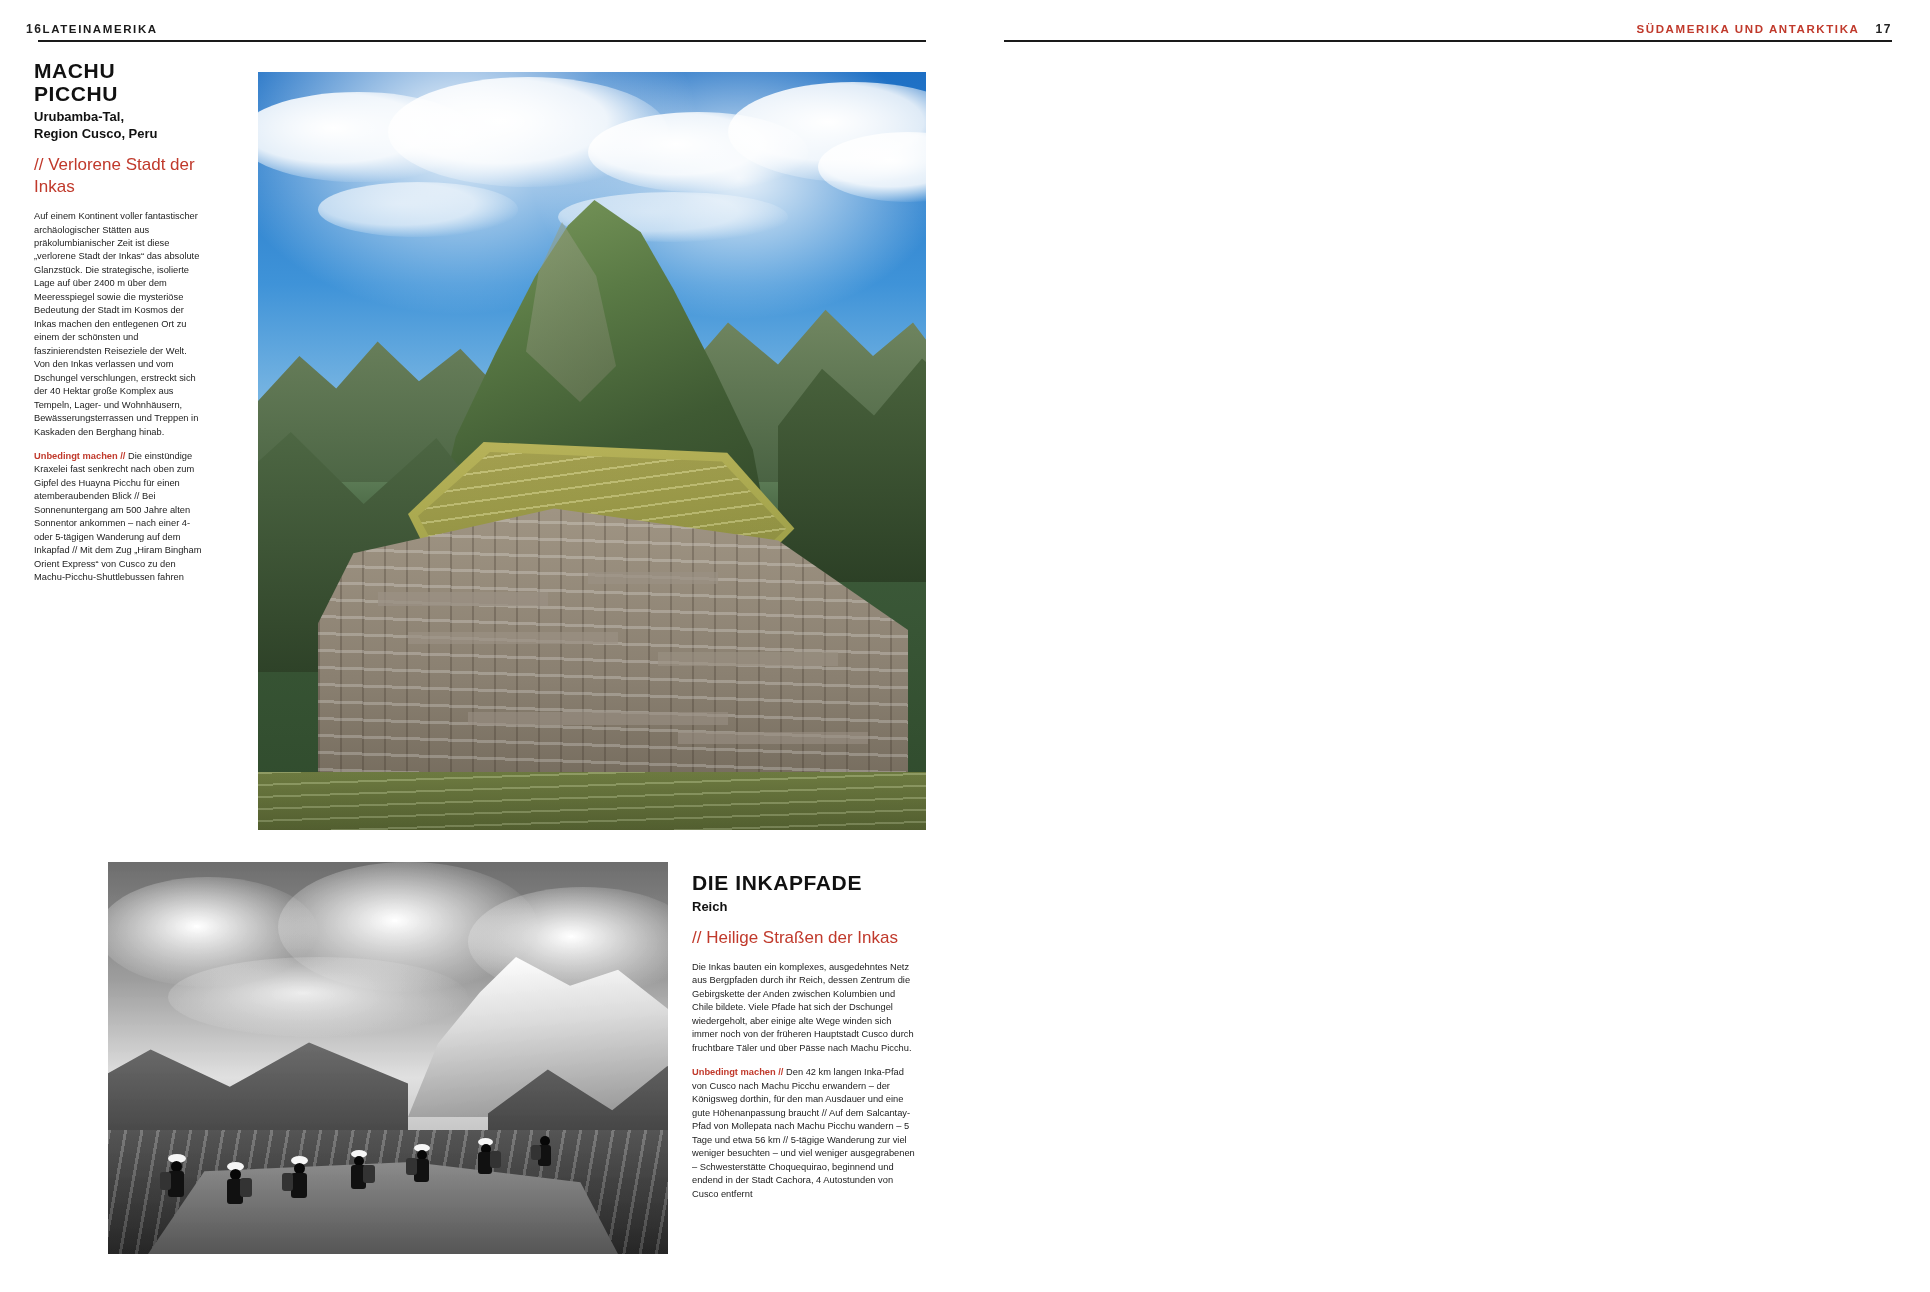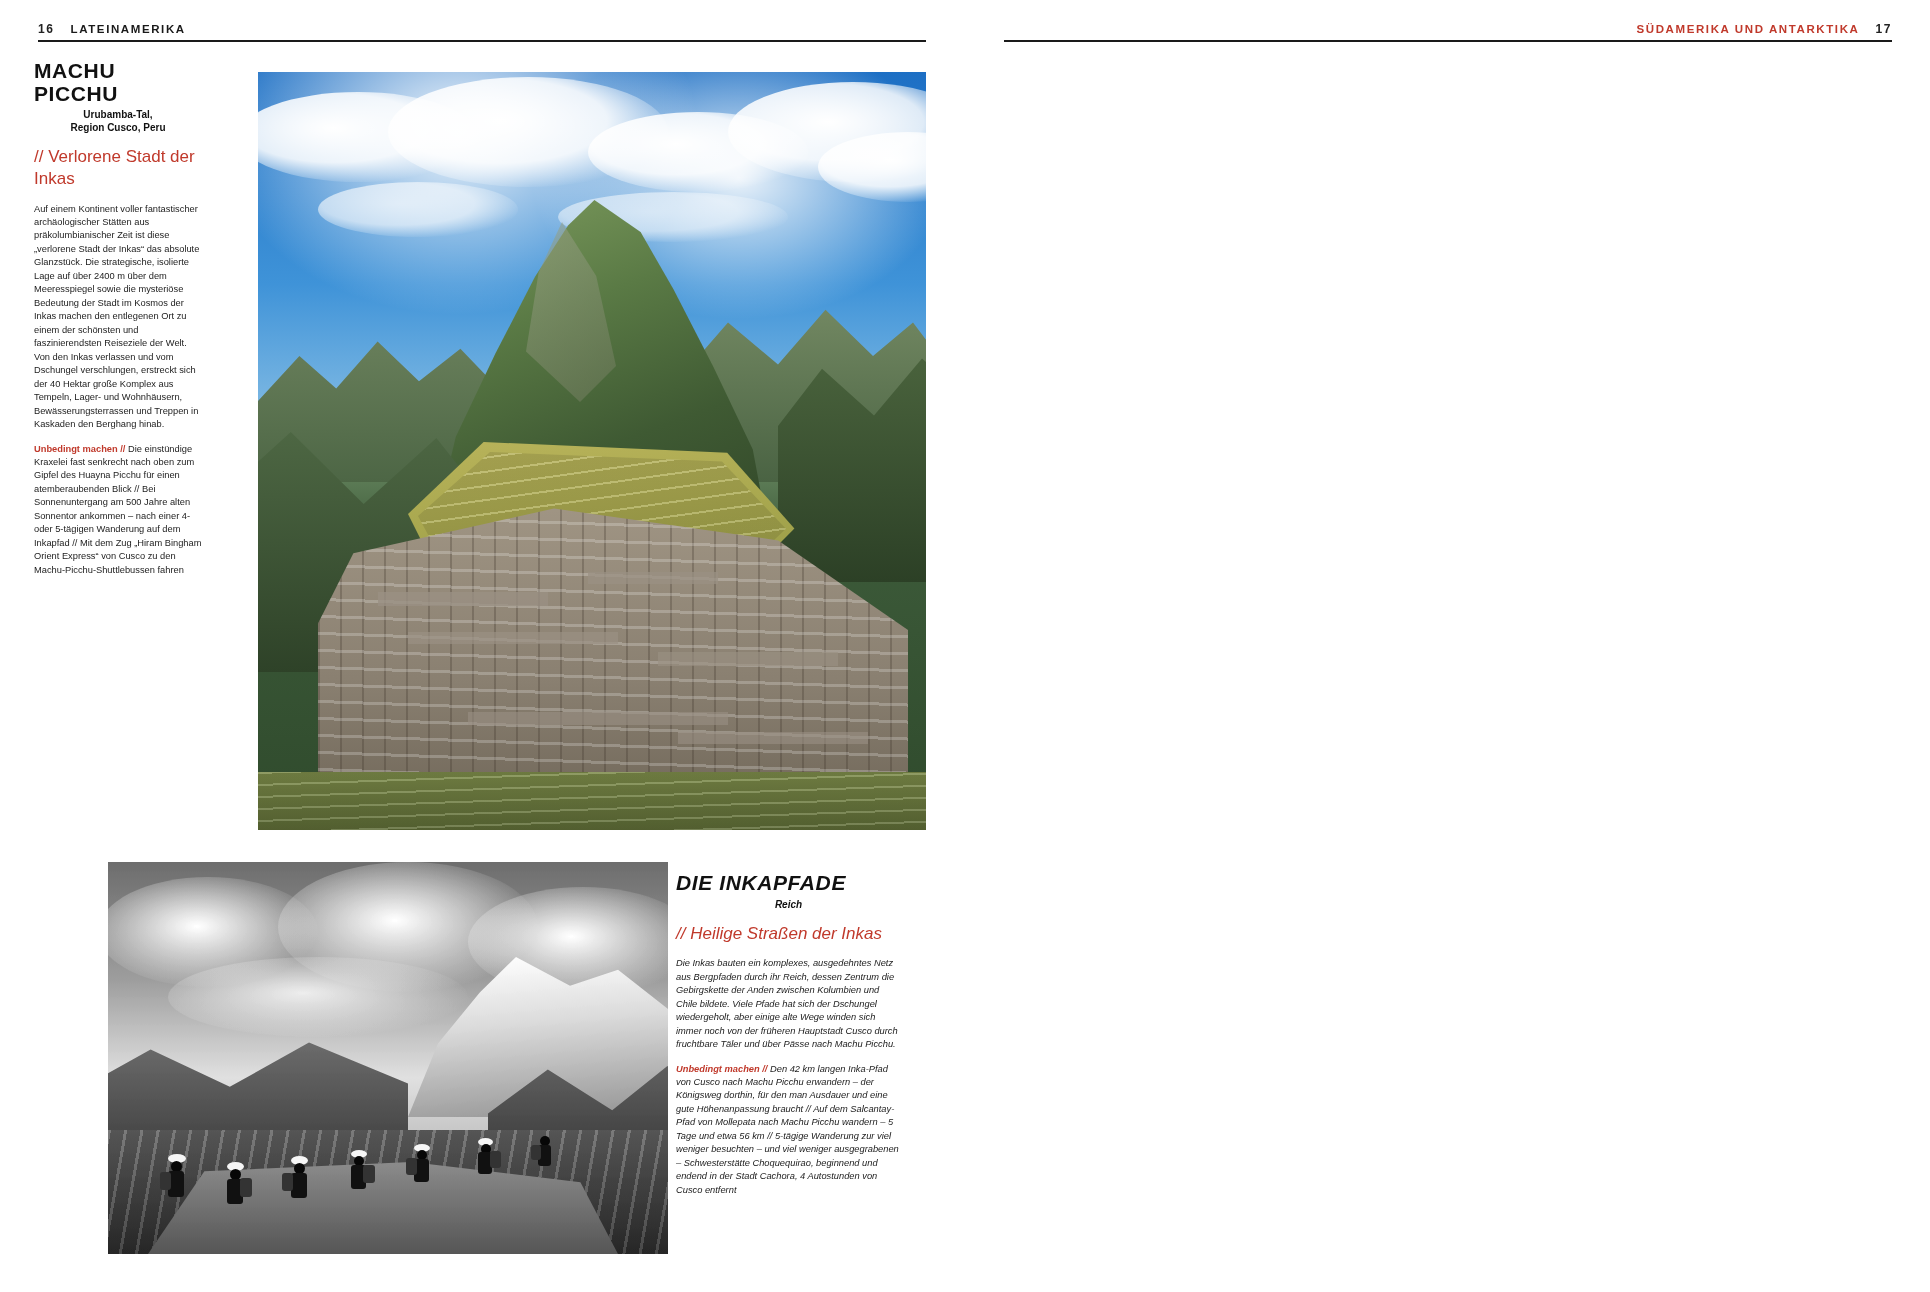--- a/index.html
+++ b/index.html
@@ -17,57 +17,57 @@
   .page.right { padding:0; }
 
   
   .runhead {
     position:absolute; top:18px; height:22px;
     font-size:11.5px; letter-spacing:1.6px; font-weight:700;
     display:flex; align-items:center;
   }
   .runhead .folio { font-size:12px; font-weight:700; color:#222; }
   .runhead .title { color:#1a1a1a; }
-  .runhead.left { left:38px; gap:16px; }
+  .runhead.left { left:26px; }
   .runhead.right { right:38px; gap:16px; }
   .runhead.right .title { color:#C0392B; }
   .rule {
     position:absolute; top:40px; height:1.5px; background:#1a1a1a;
   }
   .rule.left { left:38px; width:888px; }
   .rule.right { right:38px; width:888px; }
 
   
   .h1 {
     font-size:21px; font-weight:700; letter-spacing:0.6px; line-height:1.08;
     margin:0 0 4px 0; color:#111;
   }
   .sub {
-    font-size:10px; font-weight:700; line-height:1.25; margin:0 0 12px 0; color:#111;text-align:center;
+    font-size:13px; font-weight:700; line-height:1.25; margin:0 0 12px 0; color:#111;
   }
   .kicker {
     font-size:17px; line-height:1.3; color:#C0392B; margin:0 0 12px 0; font-weight:400;
   }
   .body {
     font-size:9.3px; line-height:1.45; color:#1c1c1c; margin:0 0 11px 0;
     text-align:left;
   }
   .body .red { color:#C0392B; font-weight:700; }
 
   .col { }
 
   
   .img { position:absolute; overflow:hidden; background:#cfcfcf; }
 
   
   #machu-text { position:absolute; left:34px; top:60px; width:168px; }
   #machu-photo { left:258px; top:72px; width:668px; height:758px; }
 
   #inka-photo { left:108px; top:862px; width:560px; height:392px; }
-  #inka-text  { position:absolute; left:676px; top:872px; width:225px;font-style:italic; }
+  #inka-text  { position:absolute; left:692px; top:872px; width:225px; }
 
   
   .mp-sky {
     position:absolute; inset:0;
     background:
       radial-gradient(ellipse 60% 40% at 30% 8%, rgba(255,255,255,0.95), rgba(255,255,255,0) 60%),
       radial-gradient(ellipse 50% 30% at 72% 14%, rgba(255,255,255,0.9), rgba(255,255,255,0) 62%),
       linear-gradient(180deg,#1d6fc4 0%, #3f93d8 28%, #7fb9e3 45%, #9cc9e6 52%, #5f7e58 53%, #3c5a39 62%, #2f4a2c 100%);
   }
   .mp-cloud {

